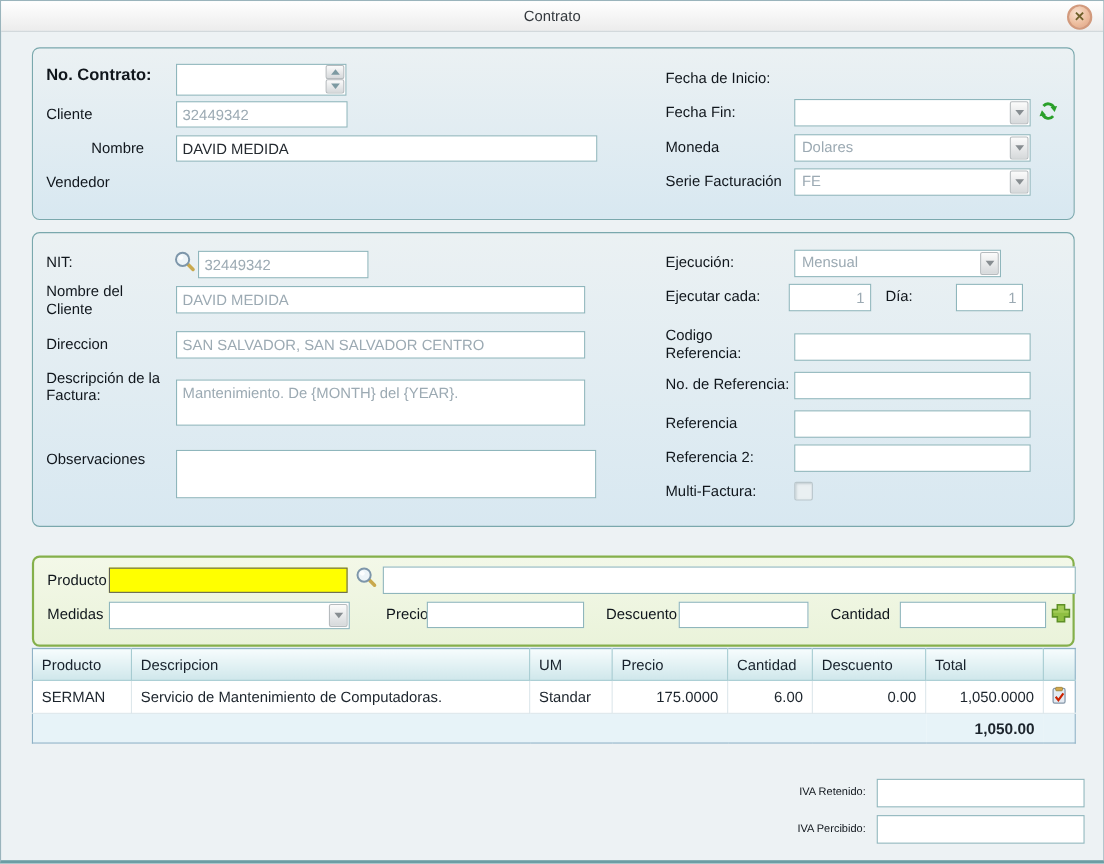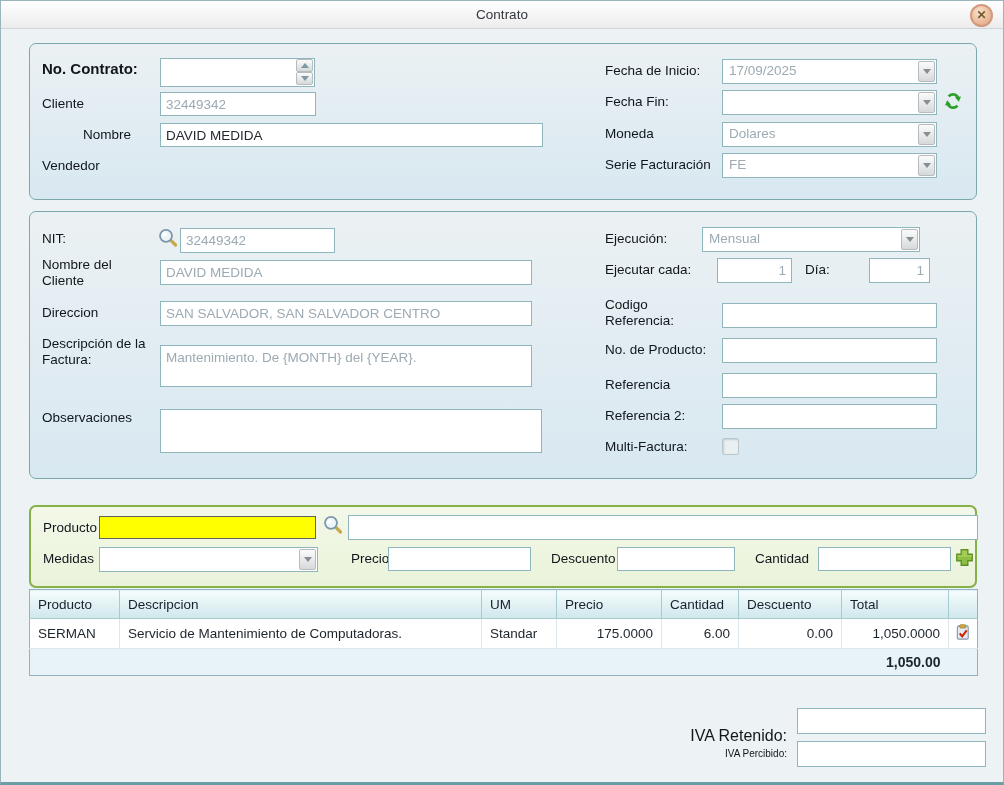--- a/index.html
+++ b/index.html
@@ -142,26 +142,20 @@
 
   <div class="lbl" style="left:12px;top:52px;">Cliente</div>
   <input class="inp" style="left: 130px; top: 48px; width: 156px; height: 24px;" value="32449342">
 
   <div class="lbl" style="left:12px;top:83px;margin-left:41px;">Nombre</div>
   <input class="inp dark" style="left: 130px; top: 79px; width: 383px; height: 24px;" value="DAVID MEDIDA">
 
   <div class="lbl" style="left:12px;top:114px;">Vendedor</div>
 
   <div class="lbl" style="left:575px;top:19px;">Fecha de Inicio:</div>
-  <div class="dd" style="left:692px;top:15px;width:215px;height:25px;">
-    <span class="dd-val">17/09/2025</span>
-    <span class="dd-btn">
-        <span class="tri-down"></span>
-      </span>
-  </div>
 
   <div class="lbl" style="left:575px;top:50px;">Fecha Fin:</div>
   <div class="dd" style="left:692px;top:46px;width:215px;height:25px;">
     <span class="dd-val"></span>
     <span class="dd-btn">
         <span class="tri-down"></span>
       </span>
   </div>
   <span class="icon" style="left:913px;top:47px;">
     <svg width="20" height="20" viewBox="0 0 20 20">
@@ -206,36 +200,36 @@
   <div class="lbl" style="left:12px;top:93px;">Direccion</div>
   <input class="inp" style="left: 130px; top: 89px; width: 372px; height: 25px;" value="SAN SALVADOR, SAN SALVADOR CENTRO">
 
   <div class="lbl" style="left:12px;top:124px;width:112px;">Descripción de la Factura:</div>
   <div class="area" style="left:130px;top:133px;width:372px;height:42px;">Mantenimiento. De {MONTH} del {YEAR}.</div>
 
   <div class="lbl" style="left:12px;top:198px;">Observaciones</div>
   <div class="area white" style="left:130px;top:197px;width:382px;height:44px;"></div>
 
   <div class="lbl" style="left:575px;top:19px;">Ejecución:</div>
-  <div class="dd" style="left:672px;top:15px;width:218px;height:25px;padding-left:40px;">
+  <div class="dd" style="left:692px;top:15px;width:188px;height:25px;padding-left:40px;">
     <span class="dd-val">Mensual</span>
     <span class="dd-btn">
         <span class="tri-down"></span>
       </span>
   </div>
 
   <div class="lbl" style="left:575px;top:50px;">Ejecutar cada:</div>
   <input class="inp right" style="left: 687px; top: 46px; width: 75px; height: 25px;" value="1">
   <div class="lbl" style="left:775px;top:50px;">Día:</div>
   <input class="inp right" style="left: 839px; top: 46px; width: 61px; height: 25px;" value="1">
 
   <div class="lbl" style="left:575px;top:85px;width:100px;">Codigo Referencia:</div>
   <input class="inp" style="left: 692px; top: 91px; width: 215px; height: 25px;" value="">
 
-  <div class="lbl" style="left:575px;top:130px;">No. de Producto:</div>
+  <div class="lbl" style="left:575px;top:130px;">No. de Referencia:</div>
   <input class="inp" style="left: 692px; top: 126px; width: 215px; height: 25px;" value="">
 
   <div class="lbl" style="left:575px;top:165px;">Referencia</div>
   <input class="inp" style="left: 692px; top: 161px; width: 215px; height: 25px;" value="">
 
   <div class="lbl" style="left:575px;top:196px;">Referencia 2:</div>
   <input class="inp" style="left: 692px; top: 192px; width: 215px; height: 25px;" value="">
 
   <div class="lbl" style="left:575px;top:227px;">Multi-Factura:</div>
   <div class="checkbox" style="left:692px;top:226px;"></div>
@@ -321,17 +315,17 @@
   </tbody>
   <tfoot>
     <tr>
       <td colspan="6"></td>
       <td class="grand-total">1,050.00</td>
       <td></td>
     </tr>
   </tfoot>
 </table>
 
-<div class="lbl" style="left:600px;top:712px;width:186px;text-align:right;font-size:16px;margin-top:15px;">IVA Retenido:</div>
+<div class="lbl" style="left:600px;top:712px;width:186px;text-align:right;font-size:10px;">IVA Retenido:</div>
 <input class="inp dark" style="left: 796px; top: 707px; width: 189px; height: 26px;" value="">
 
 <div class="lbl" style="left:600px;top:745px;width:186px;text-align:right;font-size:10px;">IVA Percibido:</div>
 <input class="inp dark" style="left: 796px; top: 740px; width: 189px; height: 26px;" value="">
 
 </body></html>

